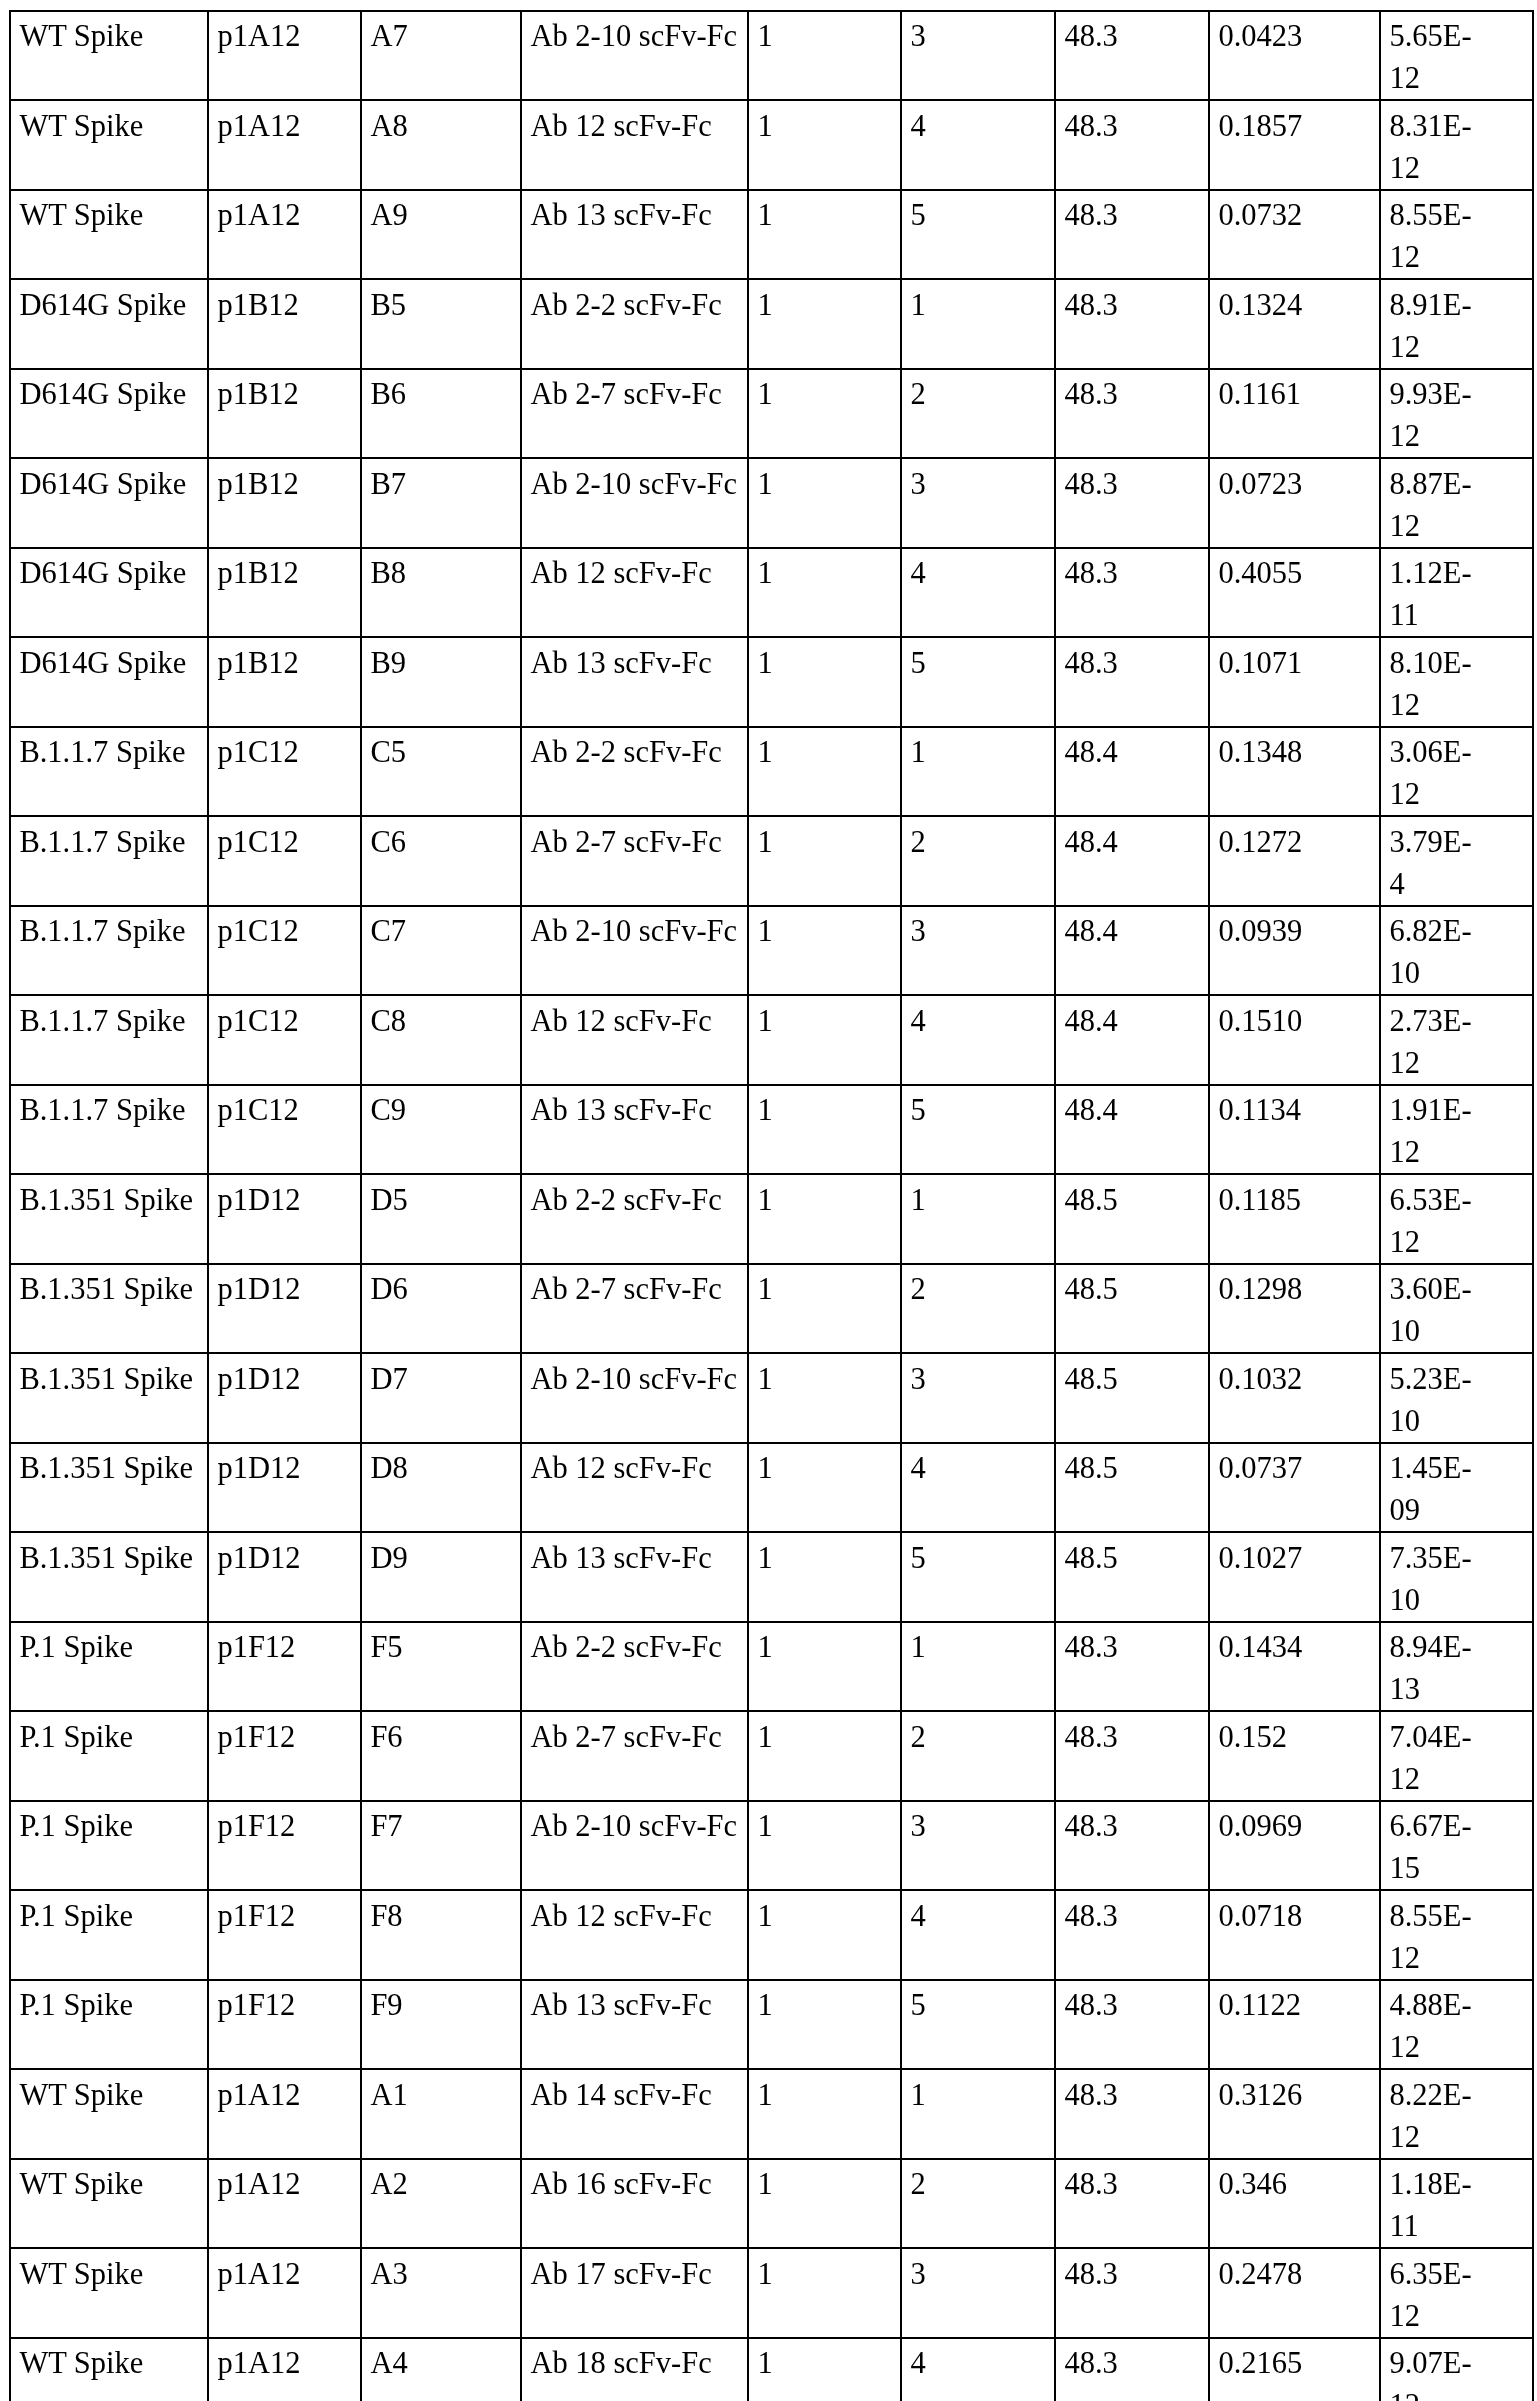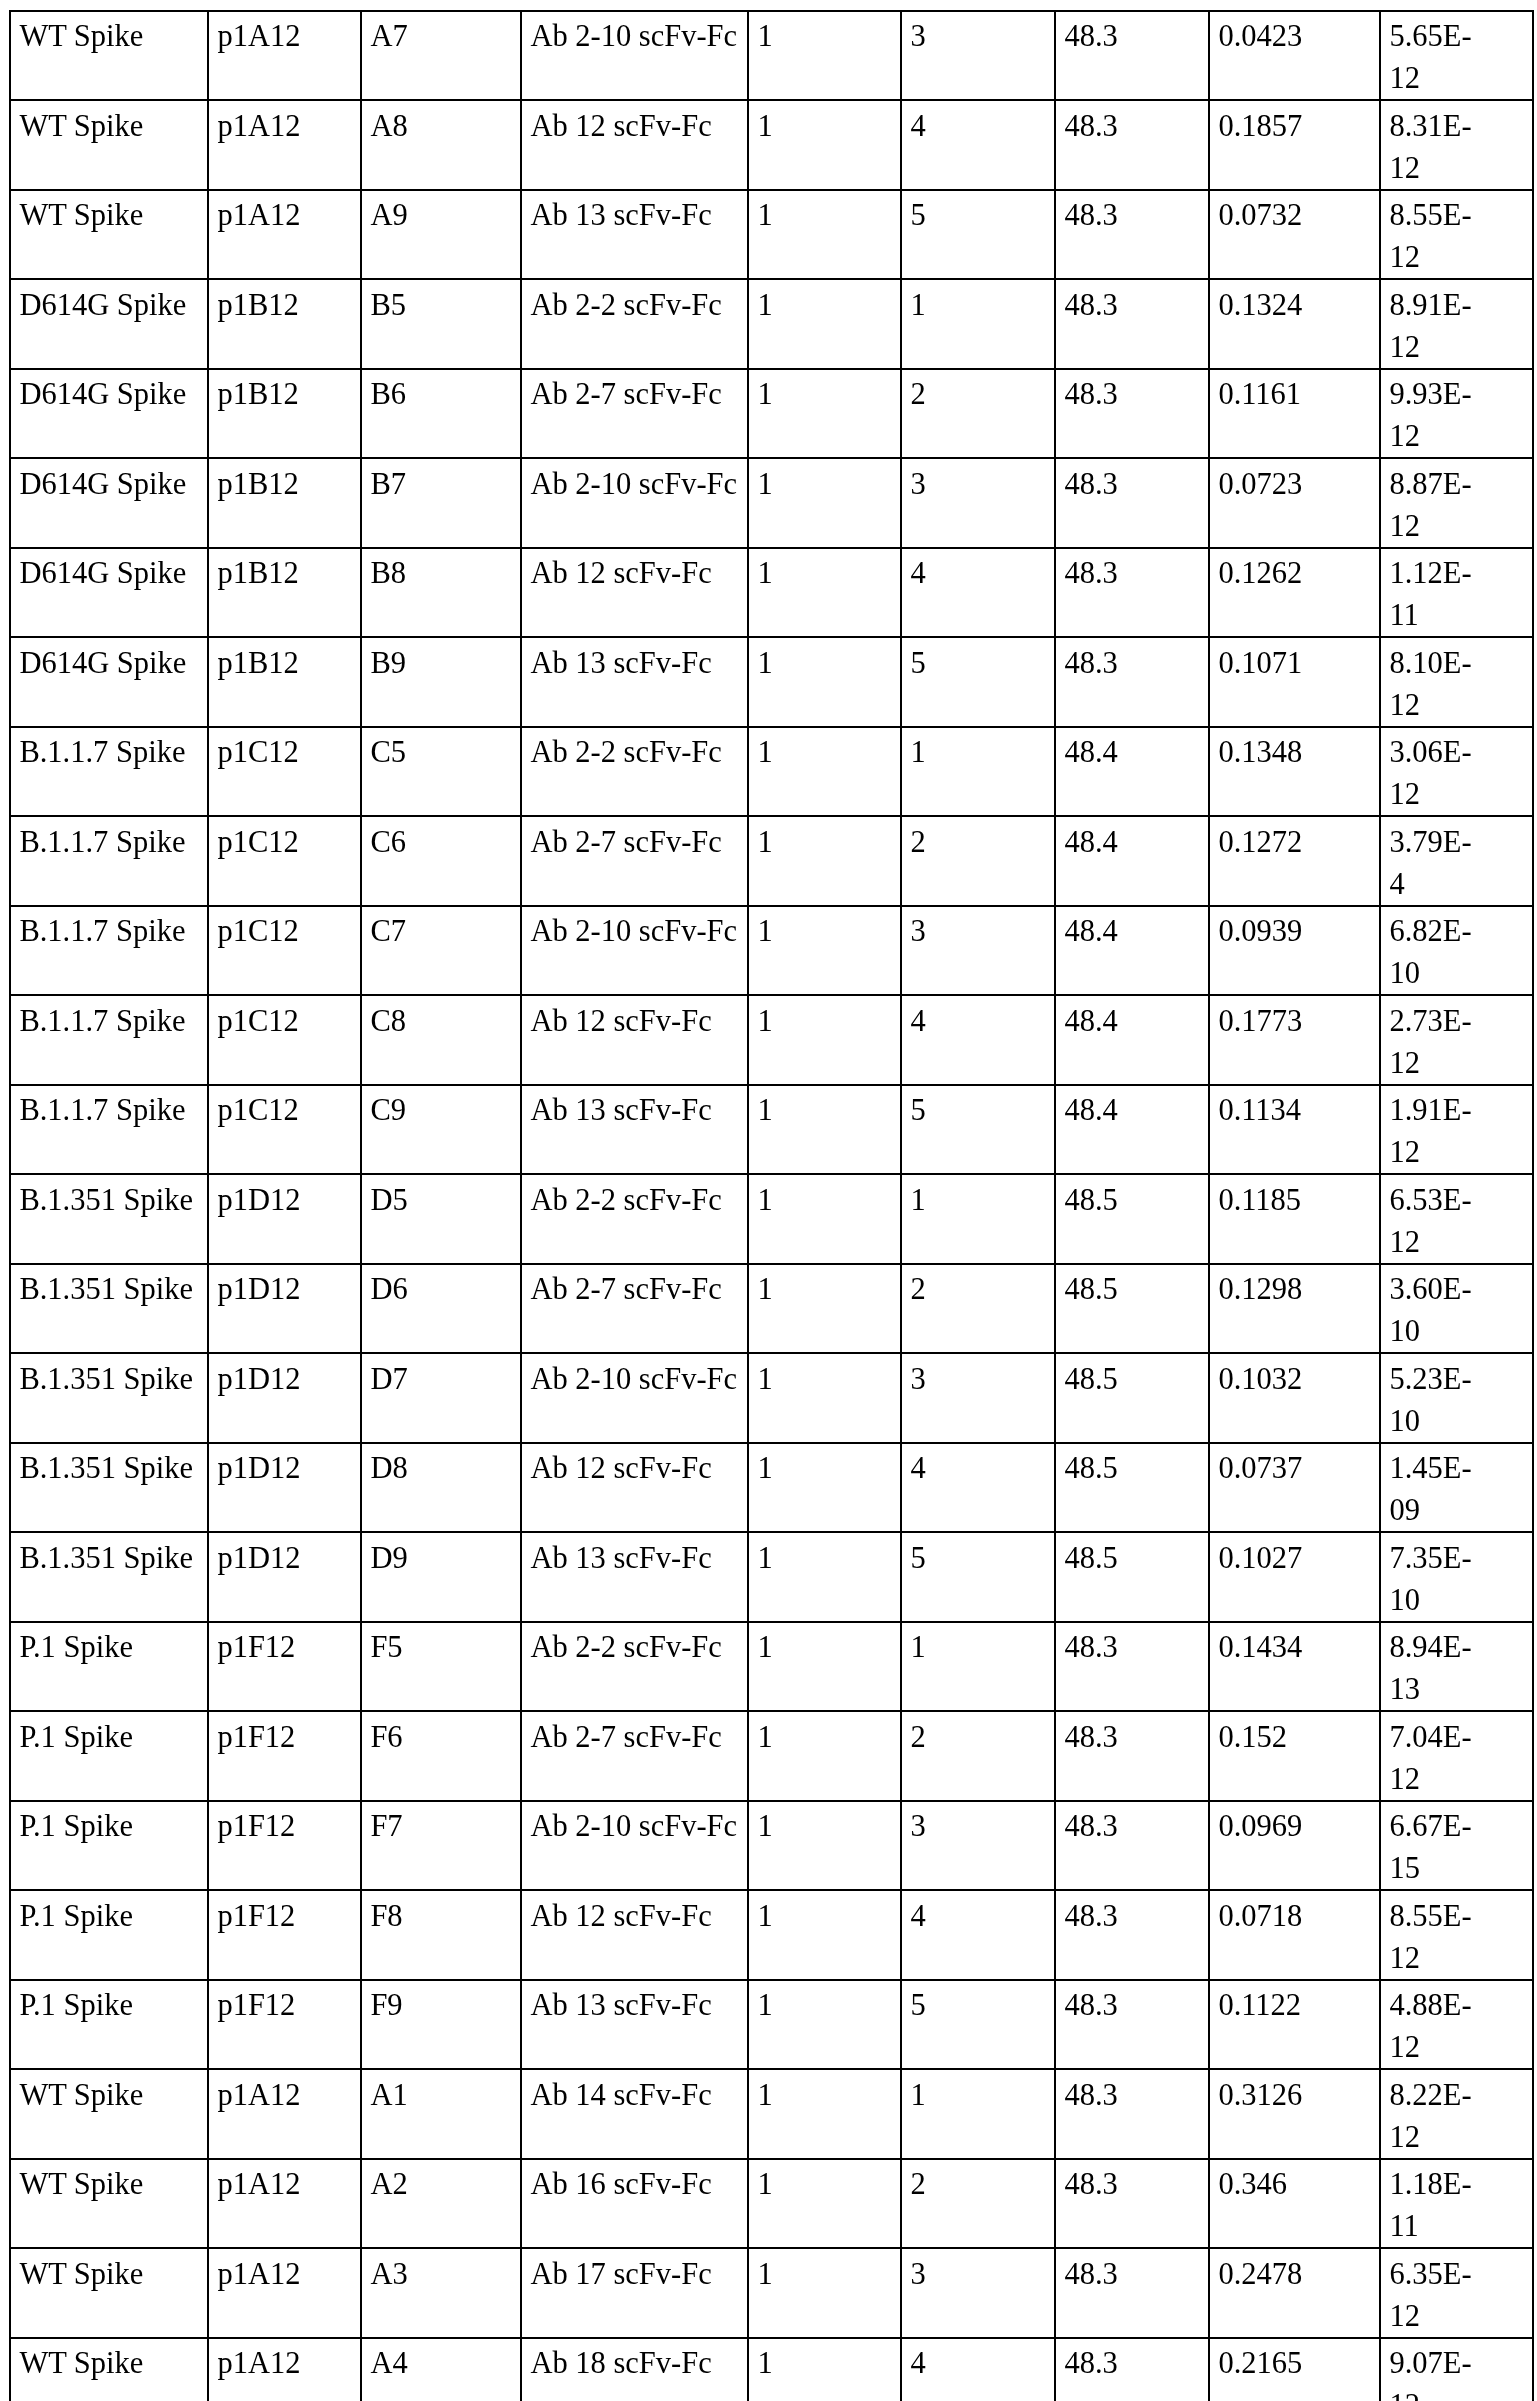--- a/index.html
+++ b/index.html
@@ -123,21 +123,21 @@
   </tr>
 
   <tr>
     <td>D614G Spike</td>
     <td>p1B12</td>
     <td>B8</td>
     <td class="c-ab">Ab 12 scFv-Fc</td>
     <td>1</td>
     <td>4</td>
     <td>48.3</td>
-    <td>0.1262</td>
+    <td>0.4055</td>
     <td><span class="kd">1.12E-11</span></td>
   </tr>
 
   <tr>
     <td>D614G Spike</td>
     <td>p1B12</td>
     <td>B9</td>
     <td class="c-ab">Ab 13 scFv-Fc</td>
     <td>1</td>
     <td>5</td>
@@ -183,21 +183,21 @@
   </tr>
 
   <tr>
     <td>B.1.1.7 Spike</td>
     <td>p1C12</td>
     <td>C8</td>
     <td class="c-ab">Ab 12 scFv-Fc</td>
     <td>1</td>
     <td>4</td>
     <td>48.4</td>
-    <td>0.1773</td>
+    <td>0.1510</td>
     <td><span class="kd">2.73E-12</span></td>
   </tr>
 
   <tr>
     <td>B.1.1.7 Spike</td>
     <td>p1C12</td>
     <td>C9</td>
     <td class="c-ab">Ab 13 scFv-Fc</td>
     <td>1</td>
     <td>5</td>

